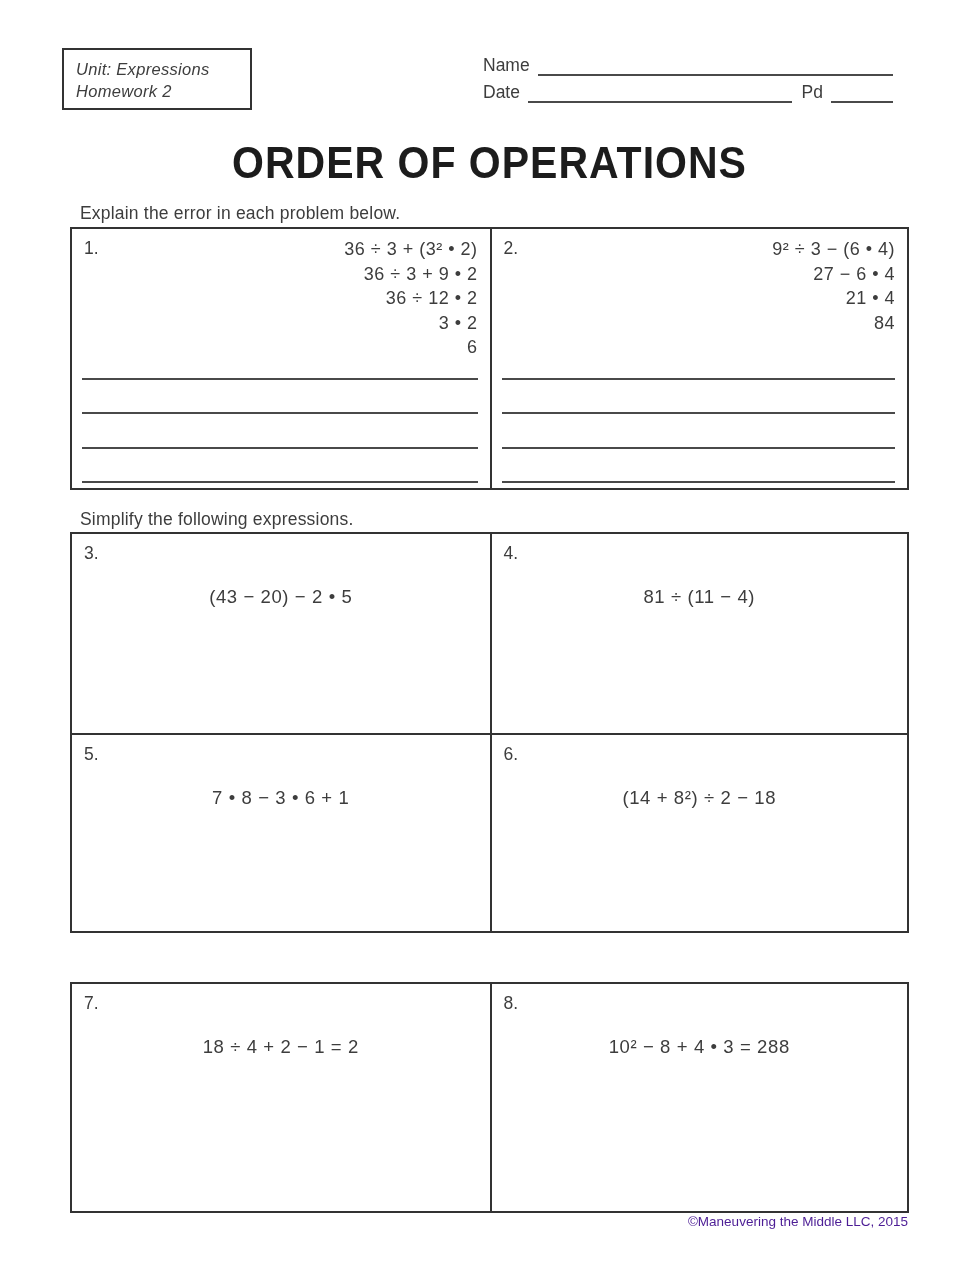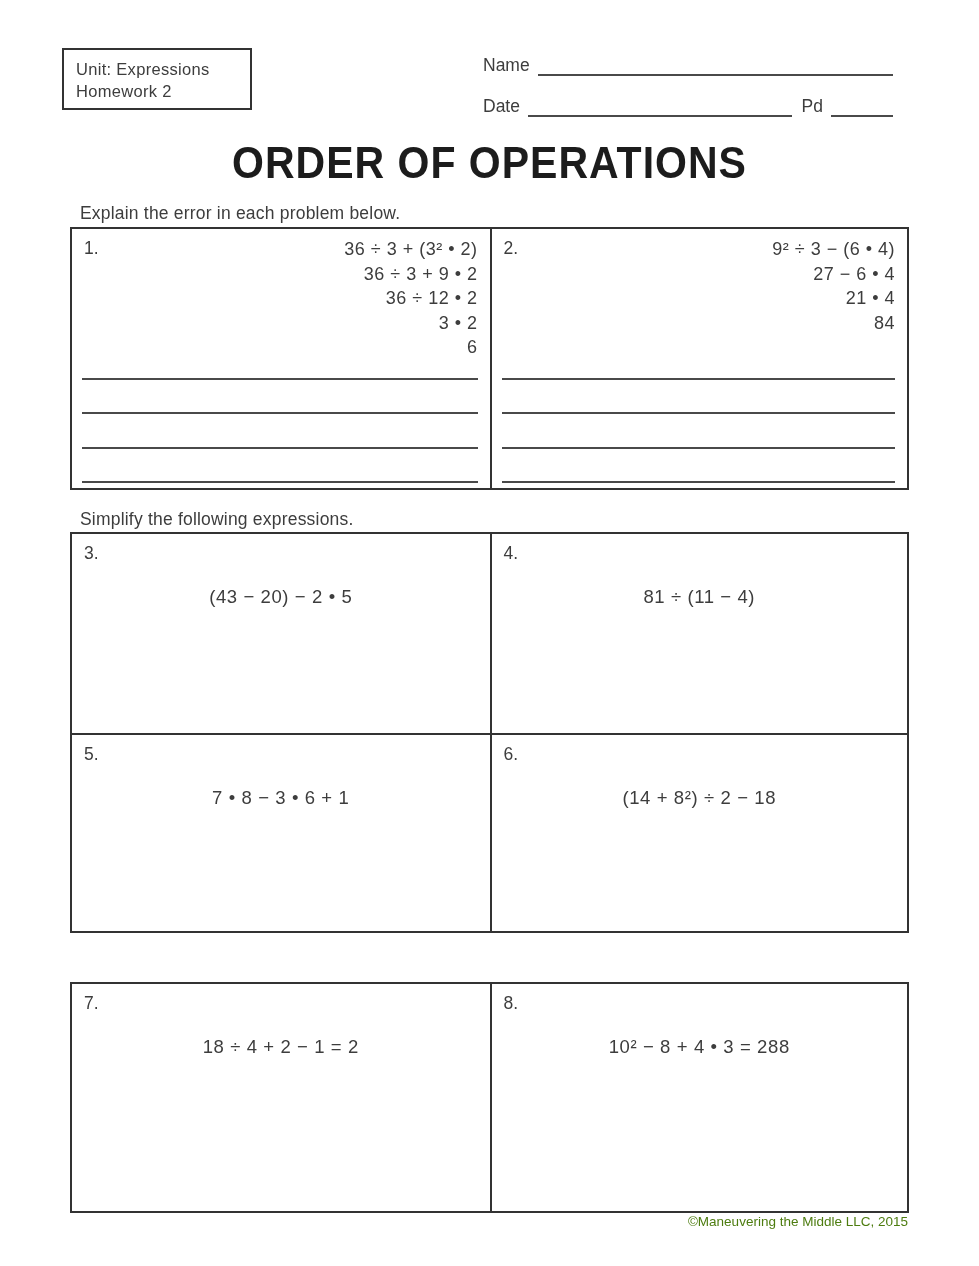--- a/index.html
+++ b/index.html
@@ -18,28 +18,29 @@
   
   .unit-box {
     position: absolute;
     left: 62px; top: 48px;
     width: 190px; height: 62px;
     border: 2px solid #333;
     padding: 8px 16px 0 12px;
     font-size: 16.5px;
     line-height: 22px;
     letter-spacing: 0.3px;
+    font-style: italic;
   }
   .id-block {
     position: absolute;
     left: 483px; top: 50px;
     width: 410px;
     font-size: 17.5px;
   }
-  .id-row { display: flex; align-items: flex-end; height: 26px; margin-bottom: 15px; }
+  .id-row { display: flex; align-items: flex-end; height: 26px; margin-bottom: 1px; }
   .id-row .label { white-space: nowrap; padding-right: 8px; }
   .fill-line { flex: 1 1 auto; border-bottom: 2px solid #4a4a4a; height: 22px; }
   .fill-line.short { flex: 0 0 62px; }
   .pd-label { padding-left: 10px; }
 
   
   .title {
     position: absolute;
     left: 0; top: 140px;
     width: 100%;
@@ -109,21 +110,21 @@
     grid-template-rows: 1fr 1fr;
   }
   .grid-box .gcell { position: relative; padding: 9px 12px; }
   .grid-box .gcell:nth-child(2n) { border-left: 2px solid #333; }
   .grid-box .gcell:nth-child(n+3) { border-top: 2px solid #333; }
 
   .footer {
     position: absolute;
     right: 71px; top: 1214px;
     font-size: 13.5px;
-    color: #4d7c0f;
+    color: #4c1d95;
   }
 </style>
 </head>
 <body>
 
 <div class="page">
 
   <div class="unit-box">
     <div>Unit:  Expressions</div>
     <div>Homework 2</div>

